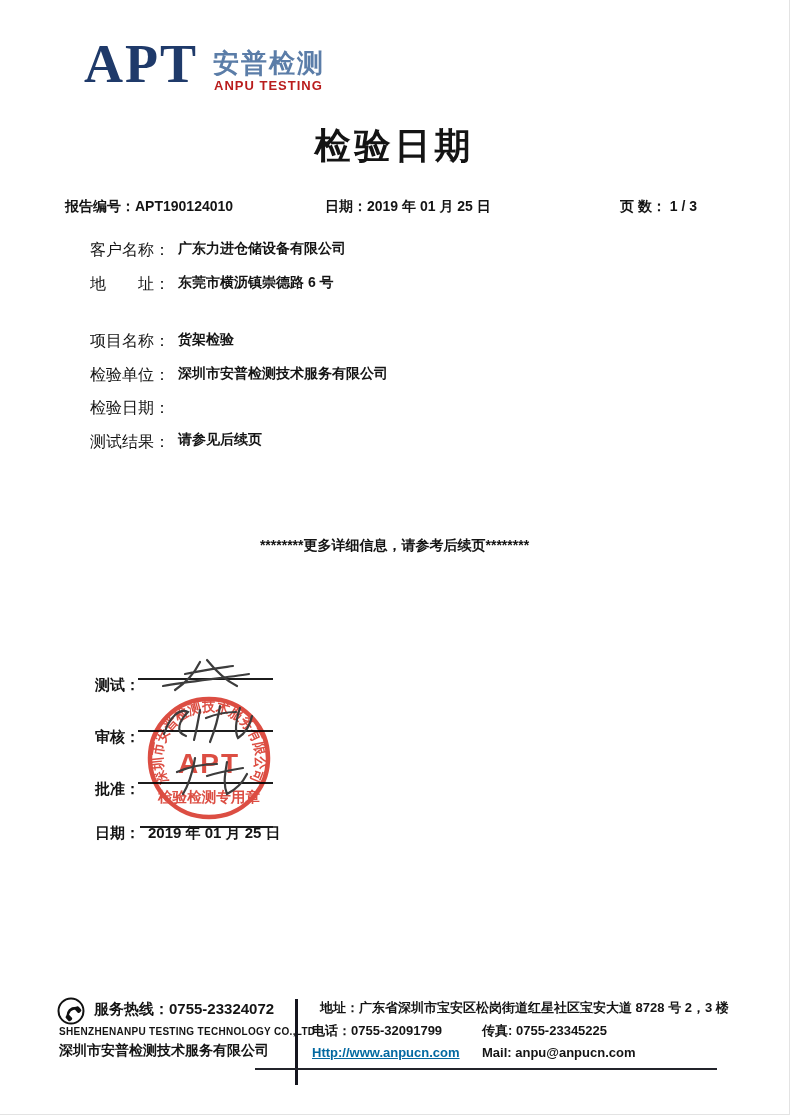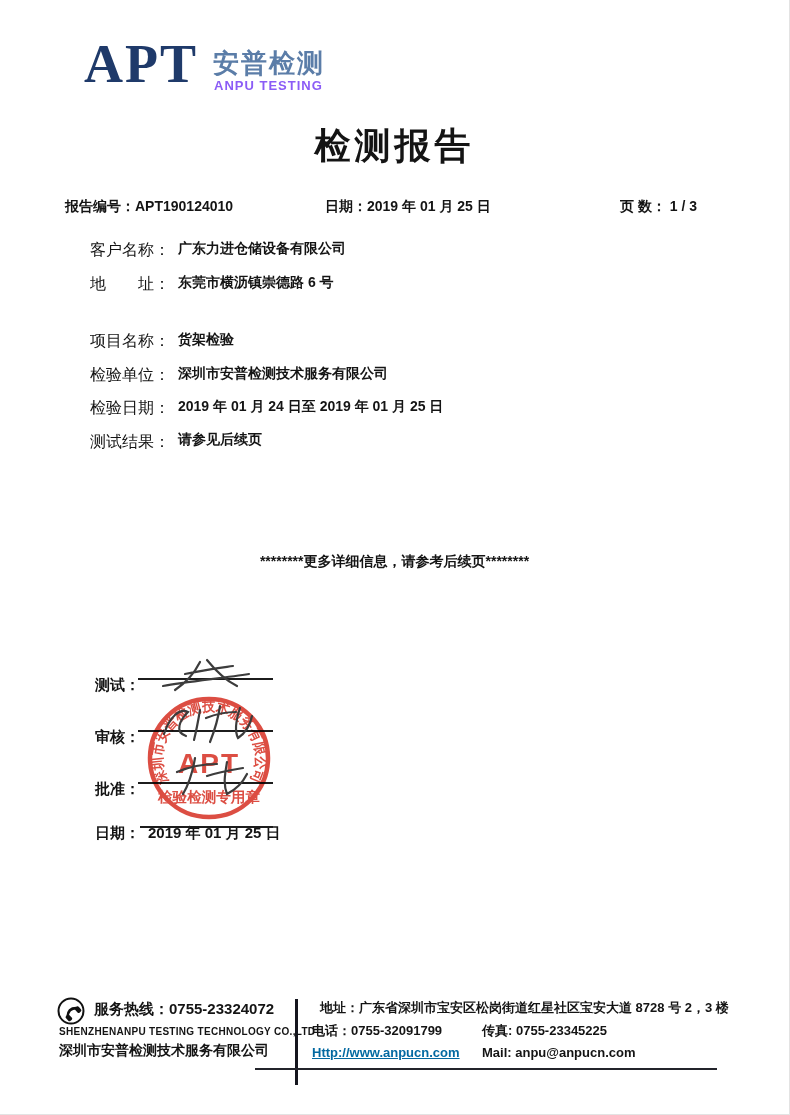--- a/index.html
+++ b/index.html
@@ -10,35 +10,35 @@
     font-family:"Liberation Sans","DejaVu Sans",sans-serif;
     color:#141414;
     border-right:1px solid #e3e3e3; border-bottom:1px solid #e3e3e3;
   }
   .abs { position:absolute; white-space:nowrap; }
 
   
   .logo-apt { left:84px; top:36px; font-family:"Liberation Serif","DejaVu Serif",serif;
     font-size:54px; font-weight:bold; color:#1f3a6a; letter-spacing:2px; line-height:56px; }
   .logo-cn { left:213px; top:46px; font-size:26px; font-weight:bold; color:#5b7da8; letter-spacing:2px; }
-  .logo-en { left:214px; top:78px; font-size:13px; font-weight:bold; color:#8b5cf6; letter-spacing:1px; }
+  .logo-en { left:214px; top:78px; font-size:13px; font-weight:bold; color:#b91c1c; letter-spacing:1px; }
 
   
   .title { left:0; top:122px; width:100%; text-align:center; font-size:36px; font-weight:bold; letter-spacing:4px; }
 
   
   .meta { top:198px; font-size:14px; font-weight:bold; }
   .meta.m1 { left:65px; } .meta.m2 { left:325px; } .meta.m3 { left:620px; }
 
   
   .row-label { left:90px; font-size:16px; font-weight:normal; }
   .row-value { left:178px; font-size:14px; font-weight:bold; }
 
   
-  .note { left:0; top:537px; width:100%; text-align:center; font-size:14px; font-weight:bold;margin-top:16px; }
+  .note { left:0; top:537px; width:100%; text-align:center; font-size:14px; font-weight:bold; }
 
   
   .sig-label { left:95px; font-size:15px; font-weight:bold; z-index:1; }
   .sig-line { left:138px; width:135px; height:0; border-bottom:2px solid #1c1c1c; z-index:1; }
   .sig-svg { z-index:3; }
   .date-value { left:148px; font-size:15px; font-weight:bold; z-index:1; }
 
   .stamp { left:134px; top:683px; width:150px; height:150px; z-index:2;
     opacity:0.9; mix-blend-mode:multiply; }
 
@@ -56,21 +56,21 @@
 </style>
 </head>
 <body>
 
 <div class="page">
 
   <div class="abs logo-apt">APT</div>
   <div class="abs logo-cn">安普检测</div>
   <div class="abs logo-en">ANPU TESTING</div>
 
-  <div class="abs title">检测报告</div>
+  <div class="abs title">检验日期</div>
 
   <div class="abs meta m1">
     <span>报告编号：</span><span>APT190124010</span>
   </div>
   <div class="abs meta m2">
     <span>日期：</span><span>2019 年 01 月 25 日</span>
   </div>
   <div class="abs meta m3">
     <span>页 数：</span>&nbsp;<span>1 / 3</span>
   </div>
@@ -78,21 +78,20 @@
   <div class="abs row-label" style="top:240px">客户名称：</div>
   <div class="abs row-value" style="top:240px">广东力进仓储设备有限公司</div>
   <div class="abs row-label" style="top:274px">地　　址：</div>
   <div class="abs row-value" style="top:274px">东莞市横沥镇崇德路 6 号</div>
 
   <div class="abs row-label" style="top:331px">项目名称：</div>
   <div class="abs row-value" style="top:331px">货架检验</div>
   <div class="abs row-label" style="top:365px">检验单位：</div>
   <div class="abs row-value" style="top:365px">深圳市安普检测技术服务有限公司</div>
   <div class="abs row-label" style="top:398px">检验日期：</div>
-  <div class="abs row-value" style="top:398px">2019 年 01 月 24 日至 2019 年 01 月 25 日</div>
   <div class="abs row-label" style="top:432px">测试结果：</div>
   <div class="abs row-value" style="top:431px">请参见后续页</div>
 
   <div class="abs note">********更多详细信息，请参考后续页********</div>
 
   <div class="abs sig-label" style="top:676px">测试：</div>
   <div class="abs sig-line" style="top:678px"></div>
   <svg class="abs sig-svg" style="left:145px; top:652px" width="130" height="42" viewBox="0 0 130 42">
     <path d="M18,34 C40,30 78,26 104,22 M55,10 C50,20 42,30 30,38 M62,8 C70,18 80,28 92,34 M40,22 C58,18 74,16 88,14" fill="none" stroke="#3c3c3c" stroke-width="2.2" stroke-linecap="round"></path>
   </svg>

